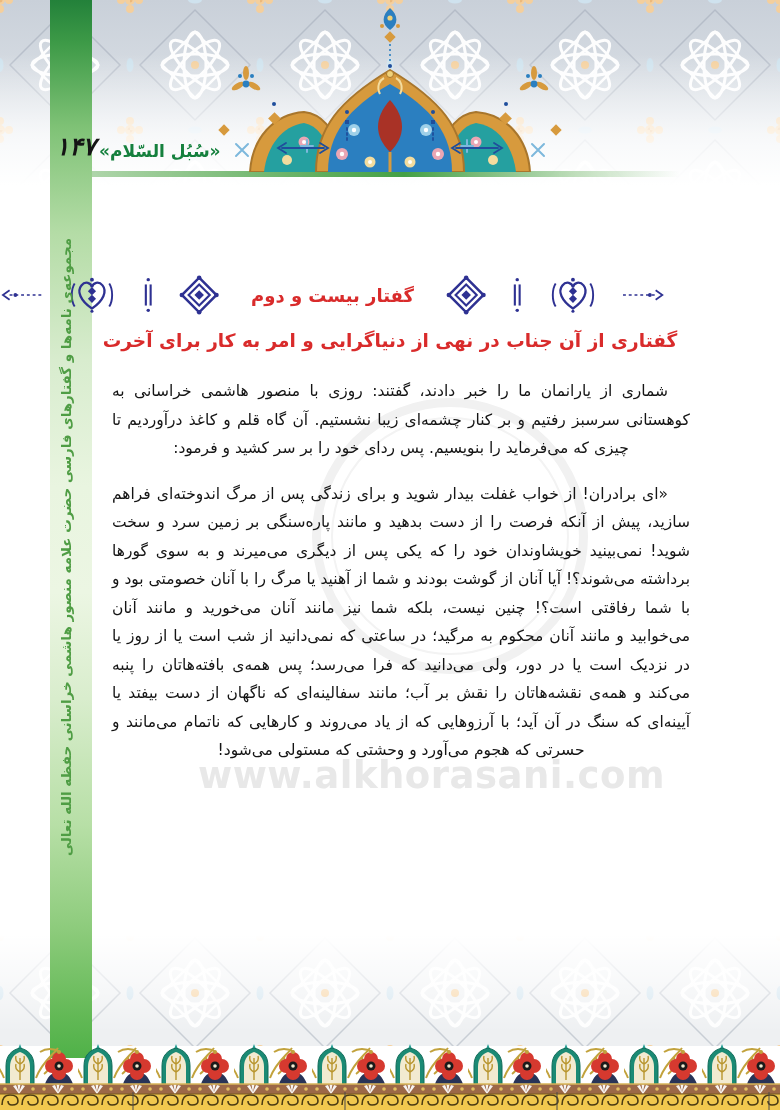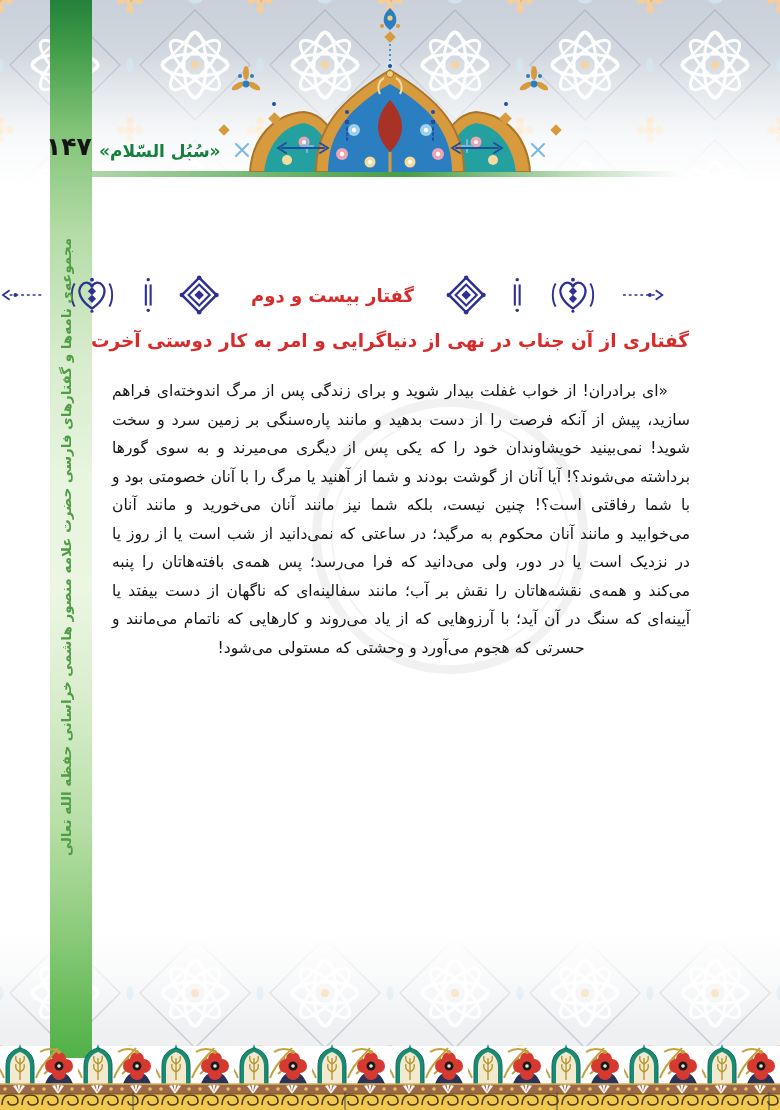--- a/index.html
+++ b/index.html
@@ -24,21 +24,21 @@
   }
   .spine-text {
     position:absolute; top:1022px; left:58px; width:784px; z-index:3;
     transform:rotate(-90deg); transform-origin:0 0;
     direction:rtl; text-align:right;
     font-size:13.5px; font-weight:bold; color:#4f9d44; letter-spacing:.3px;
     white-space:nowrap;
   }
   .page-number {
     position:absolute; top:132px; left:46px; width:50px; z-index:3;
-    text-align:left; font-size:25px; font-weight:bold; color:#151515; direction:rtl;
+    text-align:right; font-size:25px; font-weight:bold; color:#151515; direction:rtl;font-style:italic;
   }
   .book-title {
     position:absolute; top:141px; left:99px; z-index:3;
     font-size:17px; font-weight:bold; color:#15803d; direction:rtl; white-space:nowrap;
   }
   .green-rule {
     position:absolute; top:171px; left:92px; width:600px; height:6px; z-index:1;
     background:linear-gradient(90deg, rgba(110,180,100,.55) 0%, rgba(74,163,72,.9) 40%,
       #44a046 52%, rgba(110,180,100,.45) 80%, rgba(110,180,100,0) 98%);
   }
@@ -127,20 +127,21 @@
 
   <svg class="bg-bottom" width="780" height="118">
     <rect width="780" height="118" fill="#eef0f2"></rect>
     <rect width="780" height="118" fill="url(#arab)" opacity="0.95"></rect>
   </svg>
   <div class="bg-bottom-fade"></div>
 
   <div class="wm-seal">
       <div class="wm-seal-inner"></div>
     </div>
+  <div class="wm-url">www.alkhorasani.com</div>
 
   <div class="spine-band"></div>
   <div class="spine-text">مجموعه‌ی نامه‌ها و گفتارهای فارسی حضرت علامه منصور هاشمی خراسانی حفظه الله تعالی</div>
   <div class="page-number">۱۴۷</div>
   <div class="book-title">«سُبُل السّلام»</div>
   <div class="green-rule"></div>
 
   <div class="crown-wrap">
     <svg width="356" height="170" viewBox="0 0 356 170">
 
@@ -315,23 +316,24 @@
           <circle cx="26" cy="37" r="1.6"></circle>
       </g>
     </svg>
     <svg width="44" height="14" viewBox="0 0 44 14">
       <line x1="0" y1="7" x2="34" y2="7" stroke="#2e3192" stroke-width="1.6" stroke-dasharray="3,3"></line>
       <path d="M34,2 L41,7 L34,12" fill="none" stroke="#2e3192" stroke-width="1.8"></path>
       <circle cx="28" cy="7" r="2" fill="#2e3192"></circle>
     </svg>
   </div>
 
-  <div class="section-title">گفتاری از آن جناب در نهی از دنیاگرایی و امر به کار دوستی آخرت</div>
+  <div class="section-title">گفتاری از آن جناب در نهی از دنیاگرایی و امر به کار برای آخرت</div>
 
   <div class="body-text">
+    <p>شماری از یارانمان ما را خبر دادند، گفتند: روزی با منصور هاشمی خراسانی به کوهستانی سرسبز رفتیم و بر کنار چشمه‌ای زیبا نشستیم. آن گاه قلم و کاغذ درآوردیم تا چیزی که می‌فرماید را بنویسیم. پس ردای خود را بر سر کشید و فرمود:</p>
     <p>«ای برادران! از خواب غفلت بیدار شوید و برای زندگی پس از مرگ اندوخته‌ای فراهم سازید، پیش از آنکه فرصت را از دست بدهید و مانند پاره‌سنگی بر زمین سرد و سخت شوید! نمی‌بینید خویشاوندان خود را که یکی پس از دیگری می‌میرند و به سوی گورها برداشته می‌شوند؟! آیا آنان از گوشت بودند و شما از آهنید یا مرگ را با آنان خصومتی بود و با شما رفاقتی است؟! چنین نیست، بلکه شما نیز مانند آنان می‌خورید و مانند آنان می‌خوابید و مانند آنان محکوم به مرگید؛ در ساعتی که نمی‌دانید از شب است یا از روز یا در نزدیک است یا در دور، ولی می‌دانید که فرا می‌رسد؛ پس همه‌ی بافته‌هاتان را پنبه می‌کند و همه‌ی نقشه‌هاتان را نقش بر آب؛ مانند سفالینه‌ای که ناگهان از دست بیفتد یا آیینه‌ای که سنگ در آن آید؛ با آرزوهایی که از یاد می‌روند و کارهایی که ناتمام می‌مانند و حسرتی که هجوم می‌آورد و وحشتی که مستولی می‌شود!</p>
   </div>
 
   <svg class="bottom-border" width="780" height="66" viewBox="0 0 780 66">
     <defs>
       <pattern id="frieze" width="78" height="40" patternUnits="userSpaceOnUse">
         <g stroke="#c2a23c" stroke-width="2" fill="none">
           <path d="M36,34 C42,18 52,12 58,4 M44,30 C50,26 52,18 50,12"></path>
           <path d="M82,34 C76,18 66,12 60,4" transform="translate(-78,0)"></path>
           <path d="M40,8 C46,4 54,4 60,8"></path>

